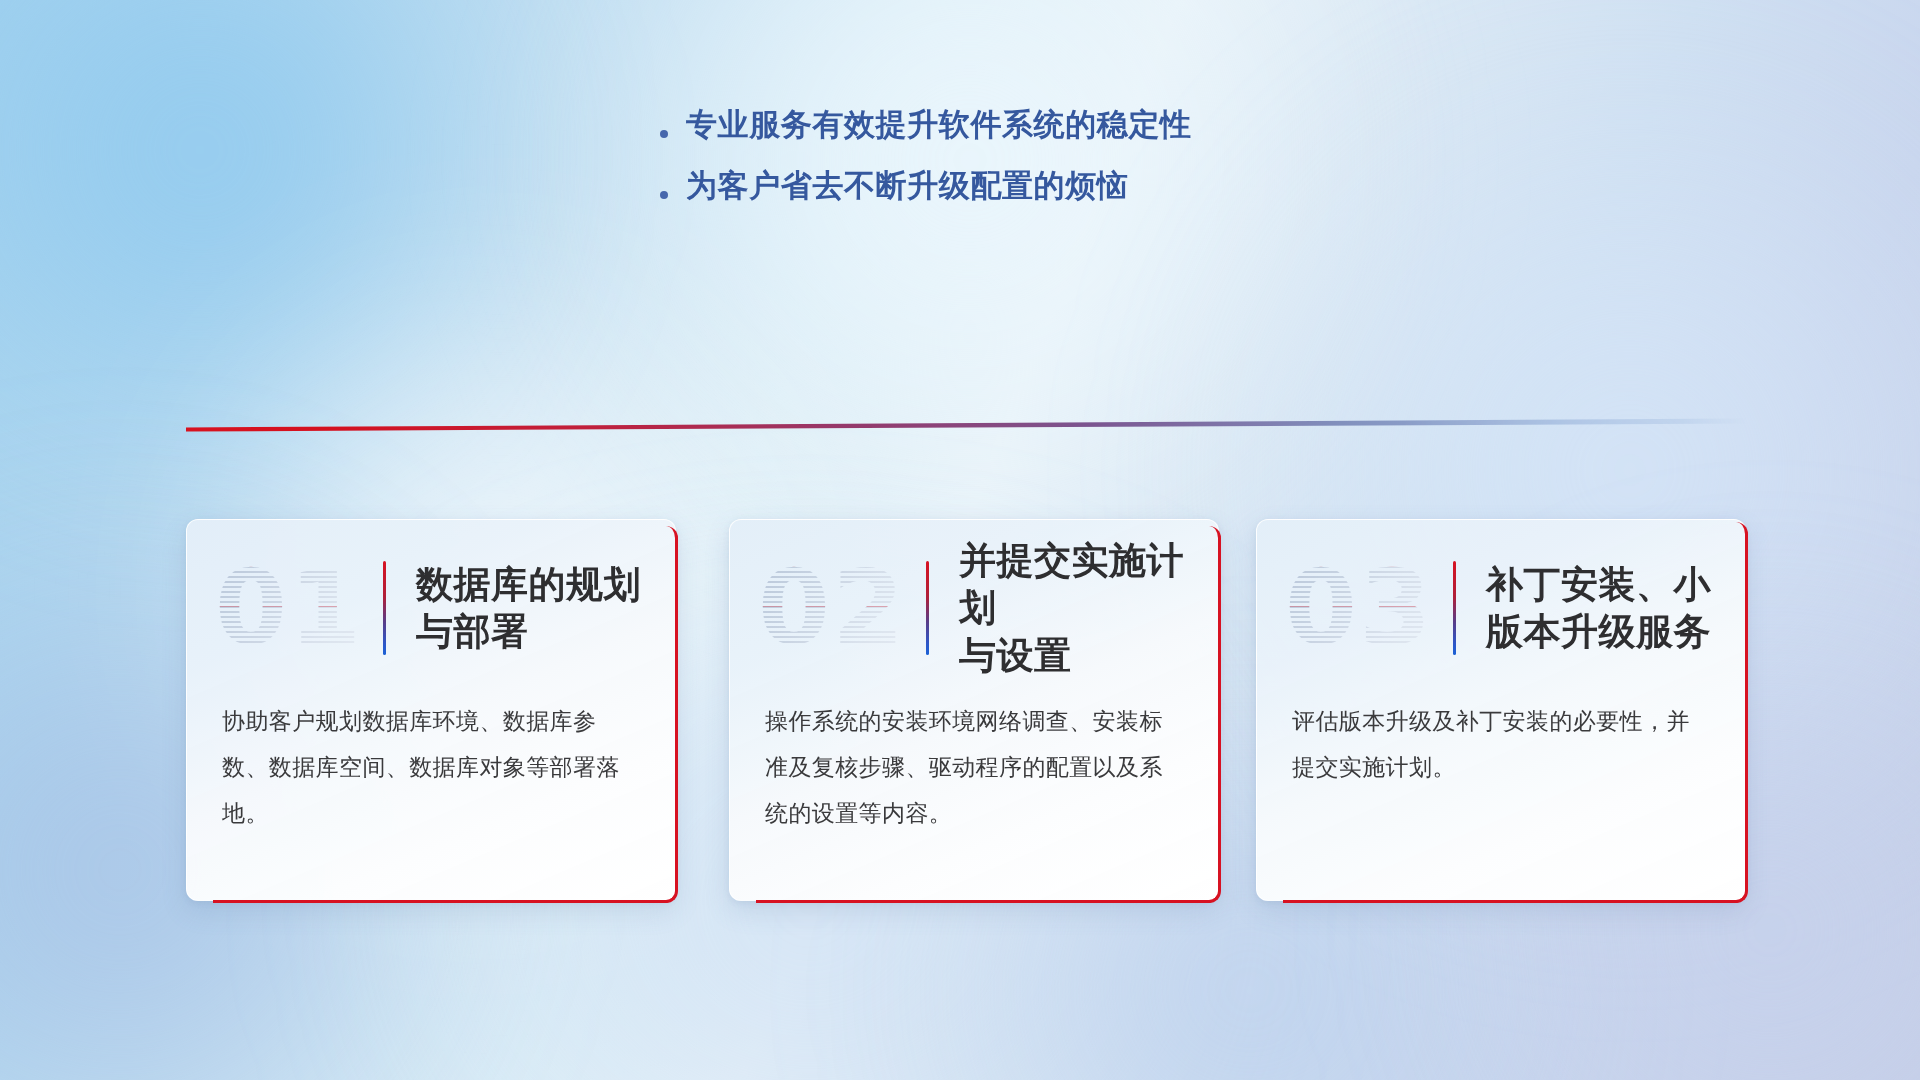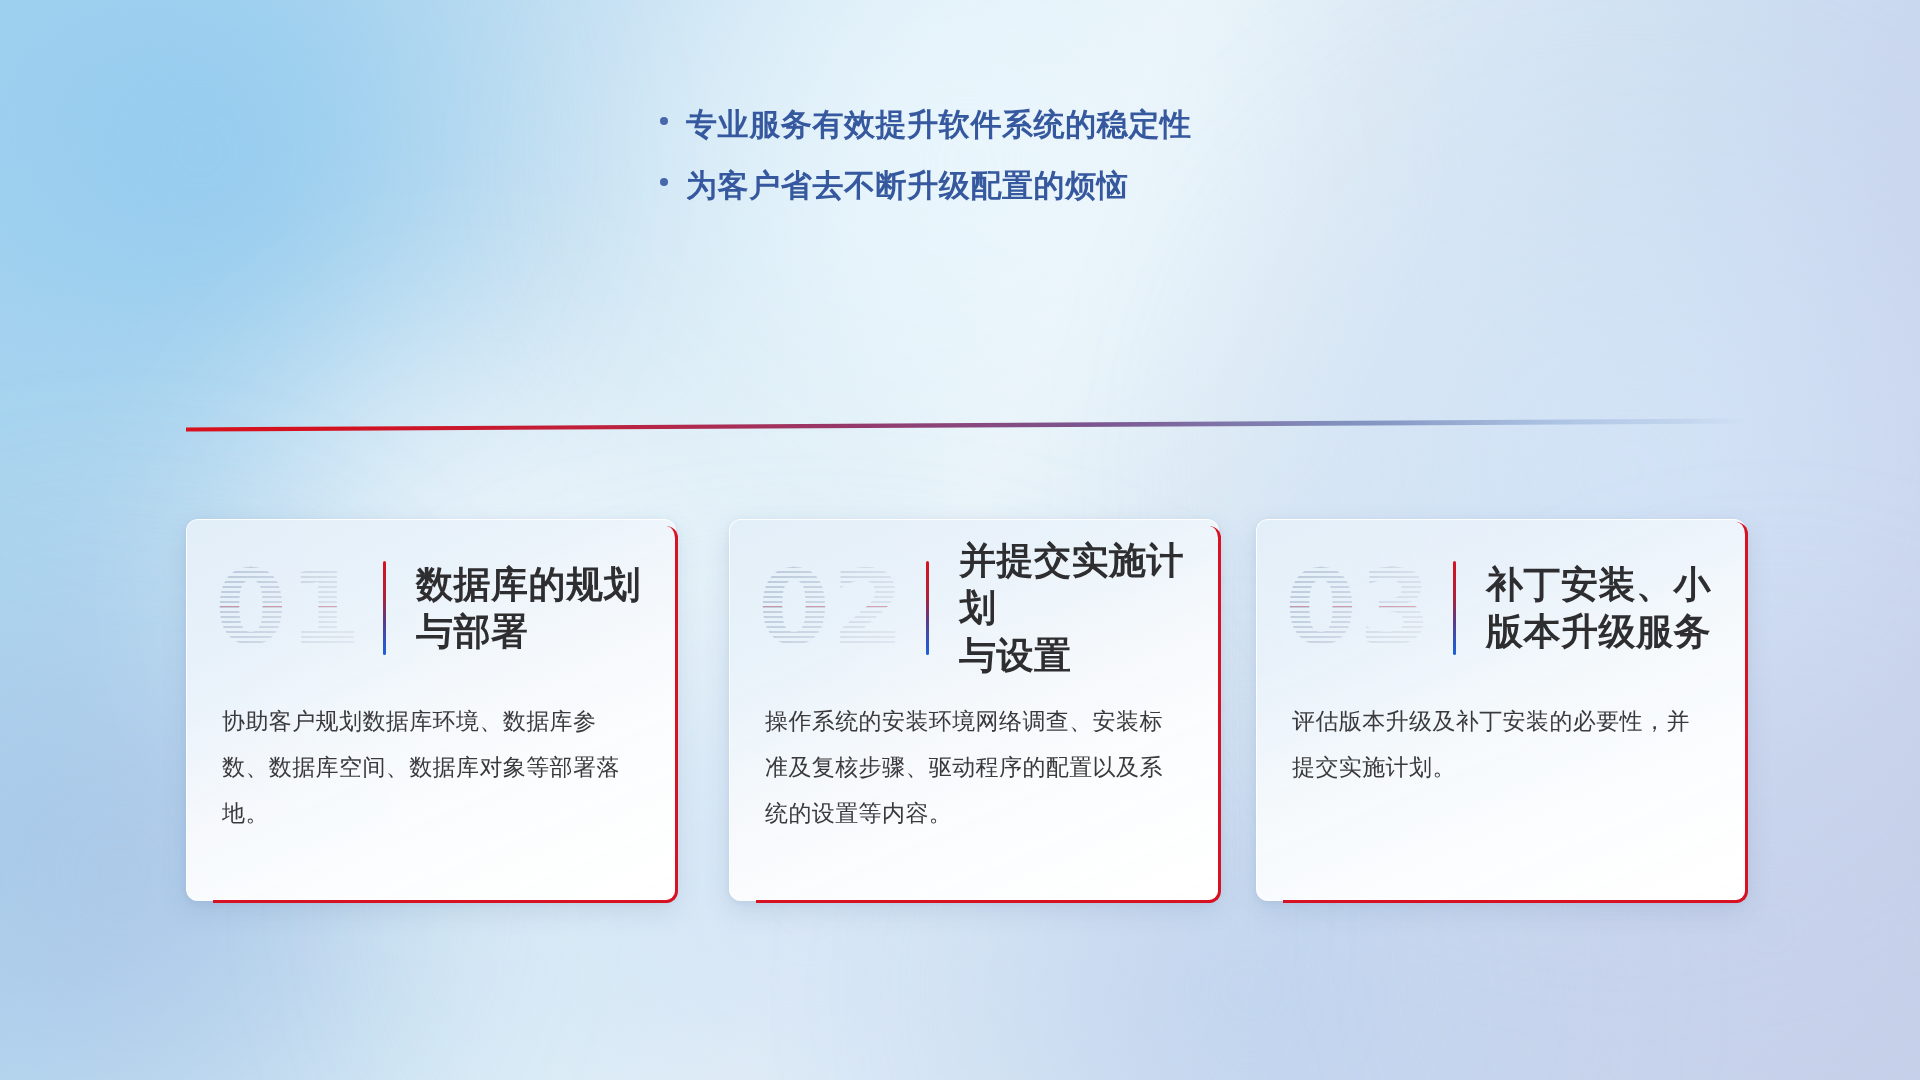--- a/index.html
+++ b/index.html
@@ -57,21 +57,21 @@
 
   
   #bullets {
     position: absolute;
     left: 660px;
     top: 108px;
     width: 820px;
   }
   .bullet-row {
     display: flex;
-    align-items: center;
+    align-items: flex-end;
     margin-bottom: 27px;
   }
   .bullet-dot {
     width: 26px;
     flex: 0 0 26px;
     color: #3f62a6;
     font-size: 22px;
     line-height: 1;
     position: relative;
     top: -4px;

